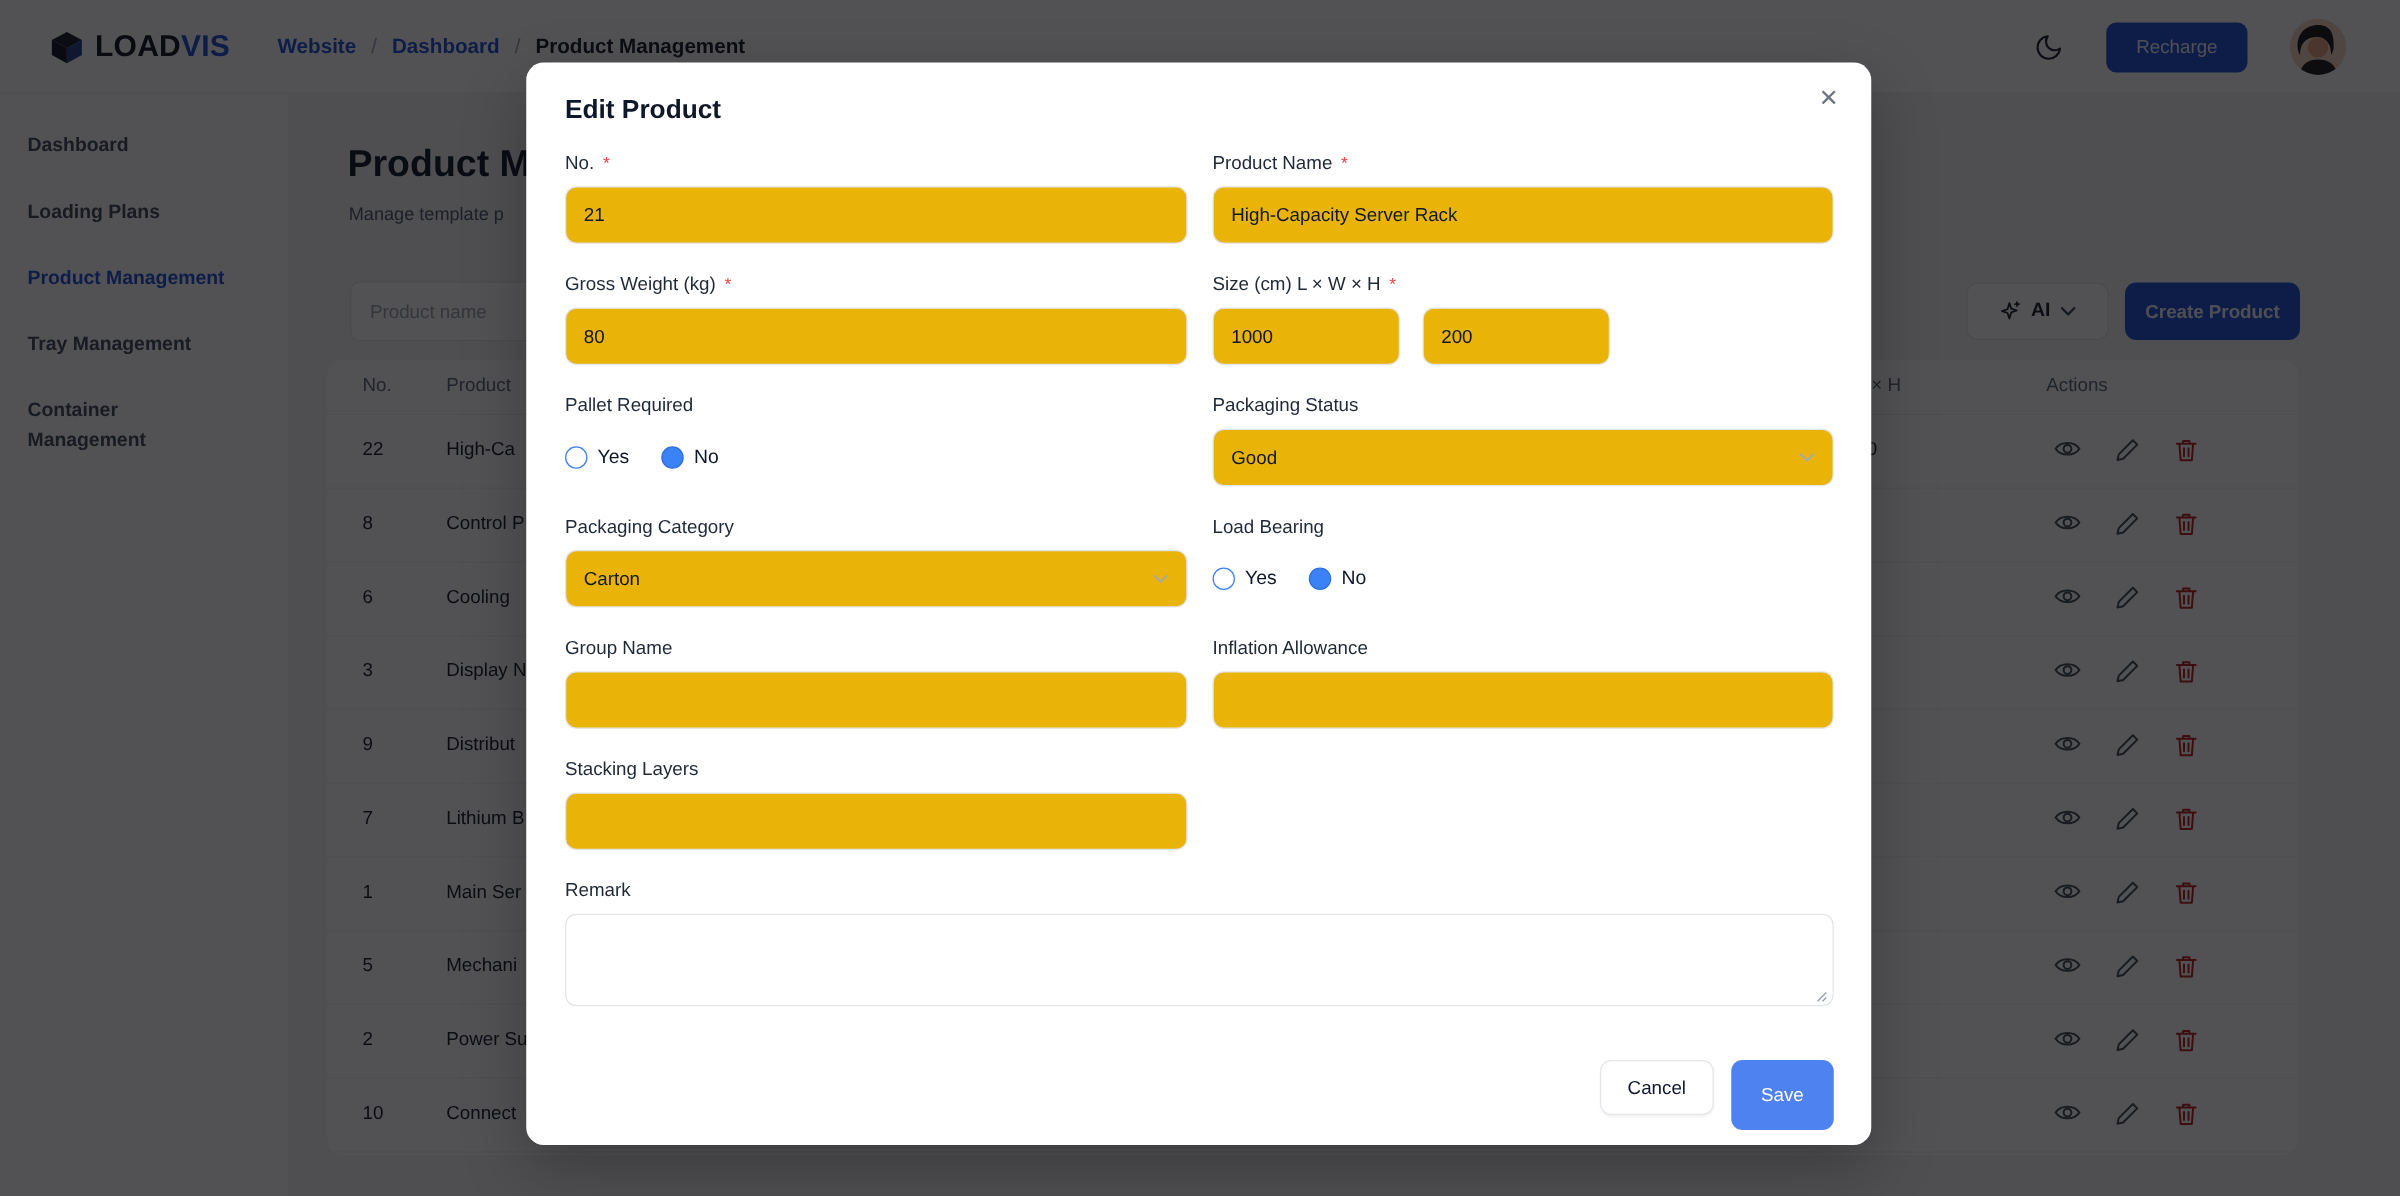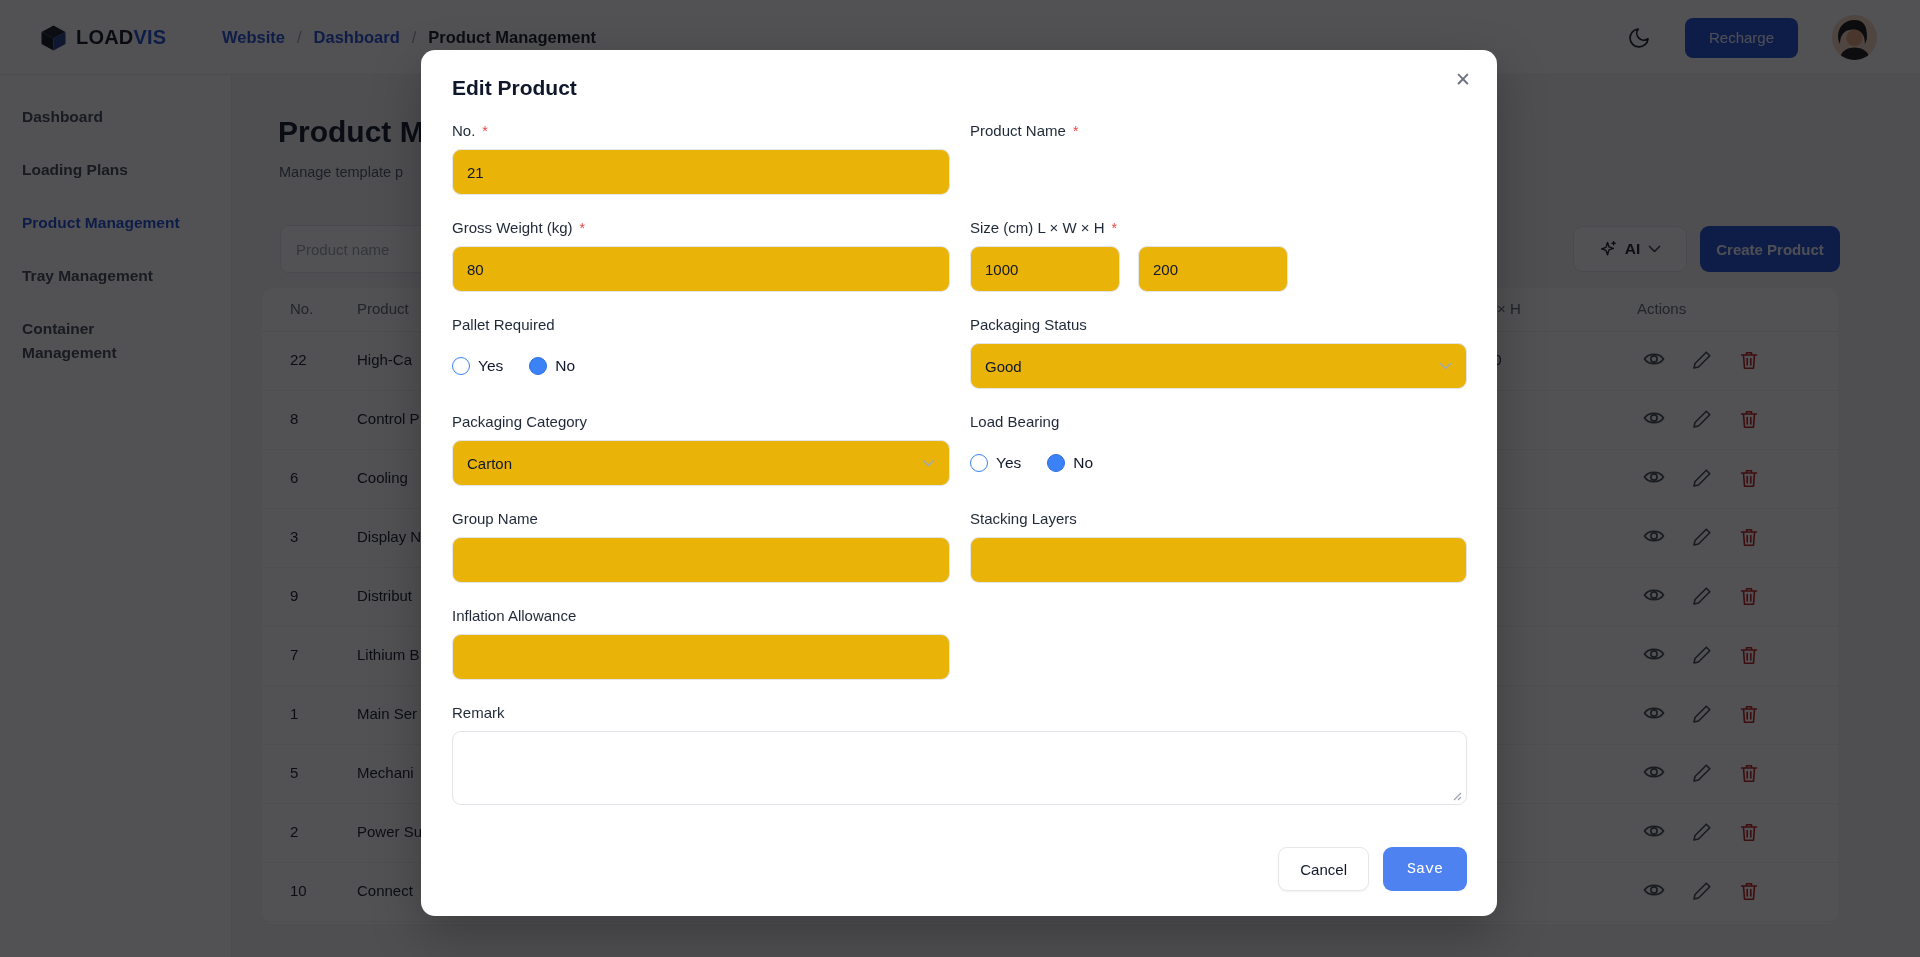--- a/index.html
+++ b/index.html
@@ -3,21 +3,21 @@
 <meta charset="utf-8">
 <style>
   * { margin:0; padding:0; box-sizing:border-box; }
   html,body { width:1920px; height:957px; overflow:hidden; }
   body { font-family:"Liberation Sans","DejaVu Sans",sans-serif; background:#f4f5f7; position:relative; color:#0f172a; }
 
   
   .app { position:absolute; inset:0; }
   .navbar { position:absolute; top:0; left:0; width:1920px; height:75px; background:#ffffff; border-bottom:1px solid #e8e9eb; }
   .logo { position:absolute; left:40px; top:0; height:75px; display:flex; align-items:center; gap:9px; }
-  .logo-text { font-size:20px; font-weight:800; letter-spacing:.2px; color:#0b1220; }
+  .logo-text { font-size:24px; font-weight:800; letter-spacing:.2px; color:#0b1220; }
   .logo-text .vis { color:#1d4ed8; }
   .breadcrumb { position:absolute; left:222px; top:0; height:75px; display:flex; align-items:center; gap:12px; font-size:16.5px; font-weight:700; }
   .bc-item.link { color:#1d4ed8; }
   .bc-item.current { color:#111827; }
   .bc-sep { color:#9ca3af; font-weight:400; }
   .nav-right { position:absolute; right:43px; top:0; height:75px; display:flex; align-items:center; gap:34px; }
   .moon { width:24px; height:24px; display:inline-flex; }
   .recharge { height:40px; padding:0 24px; background:#1d4ed8; color:#f2f5ff; border:none; border-radius:8px; font-size:15px; font-weight:500; font-family:inherit; }
   .avatar { width:45px; height:45px; border-radius:50%; overflow:hidden; background:#f6d7c4; display:inline-flex; }
 
@@ -69,21 +69,21 @@
   .ibeam { position:absolute; left:90px; top:12px; }
   .radio-row { height:46px; display:flex; align-items:center; gap:26px; }
   .radio-opt { display:inline-flex; align-items:center; gap:8px; font-size:15.5px; color:#0f172a; }
   .radio { width:18px; height:18px; border-radius:50%; border:1.5px solid #3b82f6; background:#fff; }
   .radio.checked { background:#3b82f6; border-color:#2f6fe0; }
   .remark-wrap { position:relative; }
   .tarea { width:100%; height:74px; border:1px solid #e2e5e9; border-radius:9px; resize:none; font-family:inherit; font-size:15px; padding:10px 14px; color:#0f172a; }
   .resize-glyph { position:absolute; right:5px; bottom:8px; }
   .m-footer { display:flex; justify-content:flex-end; gap:14px; margin-top:14px; }
   .btn-cancel { height:44px; padding:0 21px; background:#fff; border:1px solid #e5e7eb; border-radius:9px; font-size:15px; color:#0f172a; font-family:inherit; box-shadow:0 1px 2px rgba(0,0,0,.05); }
-  .btn-save { height:44px; padding:0 24px; background:#4d82f0; border:none; border-radius:9px; font-size:15px; color:#ffffff; font-family:Liberation Mono, monospace; }
+  .btn-save { height:56px; padding:0 24px; background:#4d82f0; border:none; border-radius:9px; font-size:15px; color:#ffffff; font-family:Liberation Sans, sans-serif; }
 </style>
 </head>
 <body>
 
 <div class="app">
 
   <header class="navbar">
     <div class="logo">
       <svg width="27" height="28" viewBox="0 0 27 28">
         <polygon points="13.5,1.5 25.5,8 13.5,14.5 1.5,8" fill="#111827"></polygon>
@@ -340,20 +340,21 @@
   <h2 class="m-title">Edit Product</h2>
 
   <div class="grid">
     <div class="field">
       <div class="flabel"><span>No.</span><span class="req">*</span></div>
       <input class="tin" type="text" readonly="" tabindex="-1" value="21" style="">
     </div>
 
     <div class="field">
       <div class="flabel"><span>Product Name</span><span class="req">*</span></div>
+      <input class="tin" type="text" readonly="" tabindex="-1" value="High-Capacity Server Rack" style="">
     </div>
 
     <div class="field">
       <div class="flabel"><span>Gross Weight (kg)</span><span class="req">*</span></div>
       <input class="tin" type="text" readonly="" tabindex="-1" value="80" style="">
     </div>
 
     <div class="field">
       <div class="flabel"><span>Size (cm) L × W × H</span><span class="req">*</span></div>
       <div class="size-row">
@@ -410,26 +411,26 @@
           </span>
       </div>
     </div>
 
     <div class="field">
       <div class="flabel"><span>Group Name</span></div>
       <input class="tin" type="text" readonly="" tabindex="-1" value="" style="">
     </div>
 
     <div class="field">
+      <div class="flabel"><span>Inflation Allowance</span></div>
+      <input class="tin" type="text" readonly="" tabindex="-1" value="" style="">
+    </div>
+
+    <div class="field">
       <div class="flabel"><span>Stacking Layers</span></div>
-      <input class="tin" type="text" readonly="" tabindex="-1" value="" style="">
-    </div>
-
-    <div class="field">
-      <div class="flabel"><span>Inflation Allowance</span></div>
       <input class="tin" type="text" readonly="" tabindex="-1" value="" style="">
     </div>
 
     <div class="field full">
       <div class="flabel"><span>Remark</span></div>
       <div class="remark-wrap">
         <textarea class="tarea" readonly="" tabindex="-1" style=""></textarea>
         <svg class="resize-glyph" width="11" height="11" viewBox="0 0 11 11" stroke="#9ca3af" stroke-width="1.2">
             <path d="M10 3 3 10M10 7 7 10"></path>
           </svg>

